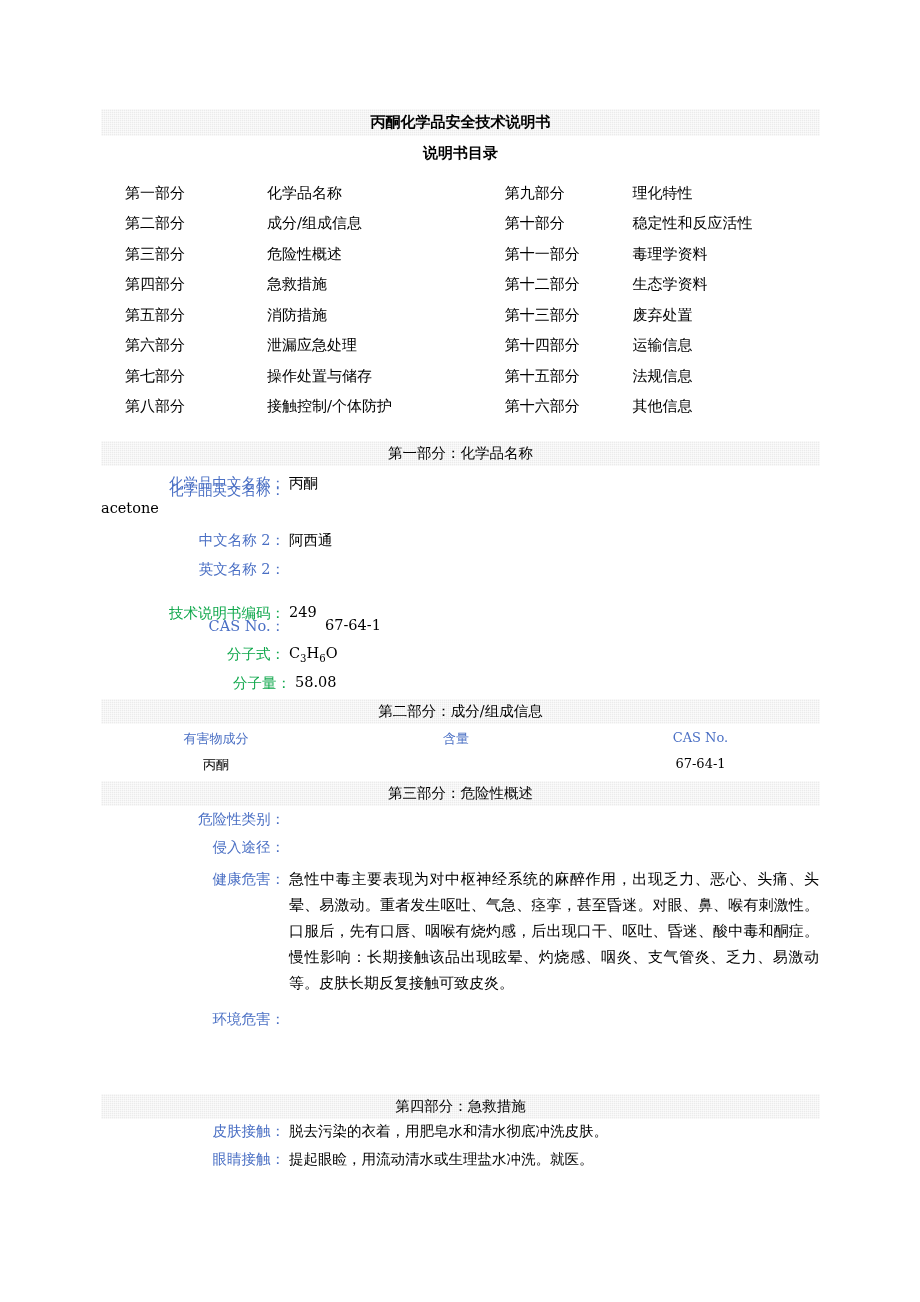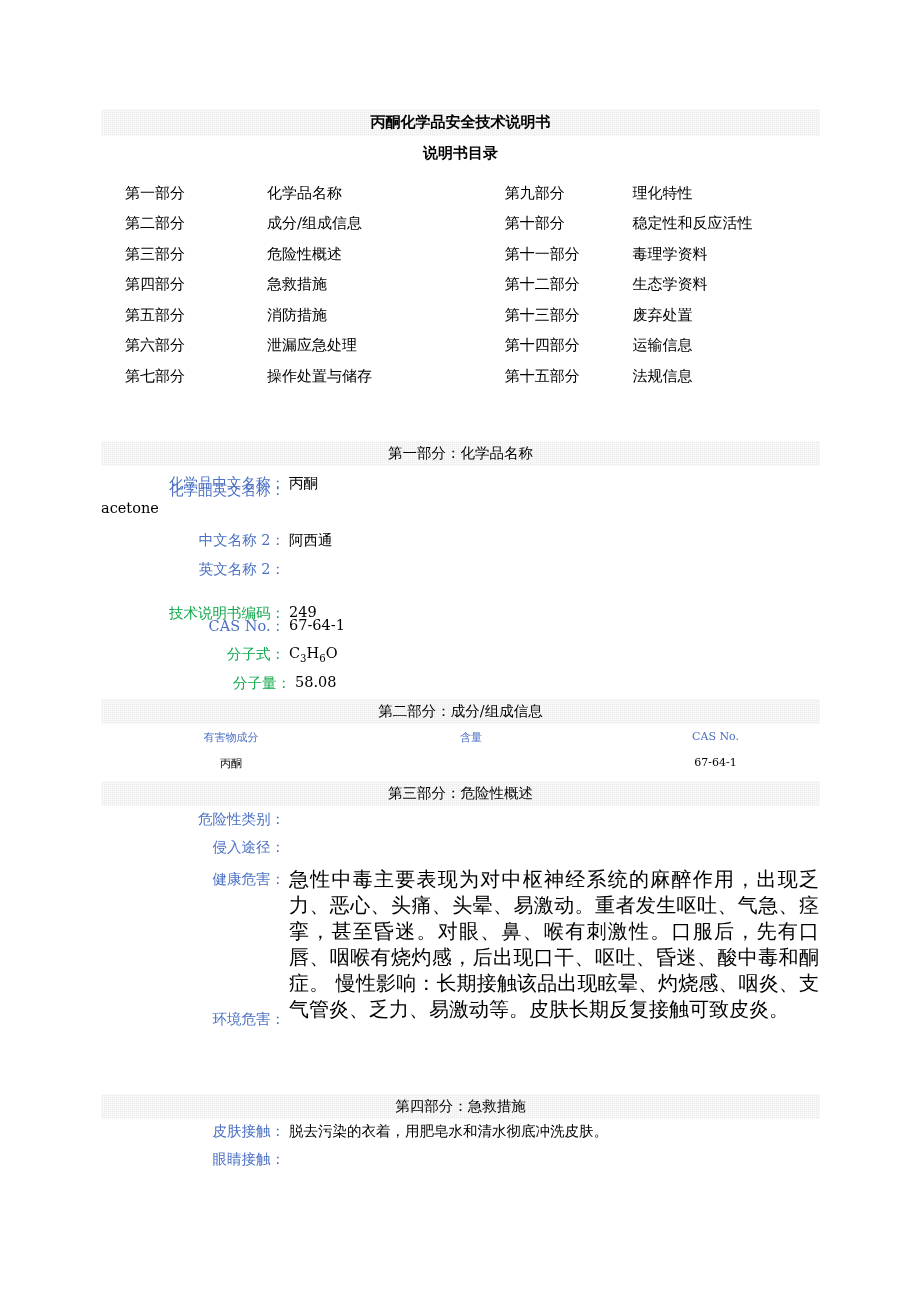--- a/index.html
+++ b/index.html
@@ -100,33 +100,33 @@
   .lab.blue  { color: #4a6fc4; }
   .val {
     color: #000;
     white-space: nowrap;
   }
   .val sub { font-size: 70%; }
 
   
   .para {
     position: absolute;
-    font-size: 20px;
+    font-size: 15px;
     line-height: 26px;
     text-align: justify;
     color: #000;
   }
 
   
   .comp-head, .comp-row {
     position: absolute;
-    left: 116px;
+    left: 101px;
     width: 719px;
     display: flex;
-    font-size: 11px;
+    font-size: 13px;
   }
   .comp-col { text-align: center; }
   .comp-c1 { width: 230px; }
   .comp-c2 { width: 250px; }
   .comp-c3 { width: 239px; }
   .comp-head .comp-col { color: #4a6fc4; }
 </style>
 </head>
 <body>
 
@@ -171,20 +171,26 @@
         <div class="toc-c2">泄漏应急处理</div>
         <div class="toc-c3">第十四部分</div>
         <div class="toc-c4">运输信息</div>
       </div>
       <div class="toc-row">
         <div class="toc-c1">第七部分</div>
         <div class="toc-c2">操作处置与储存</div>
         <div class="toc-c3">第十五部分</div>
         <div class="toc-c4">法规信息</div>
       </div>
+      <div class="toc-row">
+        <div class="toc-c1">第八部分</div>
+        <div class="toc-c2">接触控制/个体防护</div>
+        <div class="toc-c3">第十六部分</div>
+        <div class="toc-c4">其他信息</div>
+      </div>
     </div>
 
   <div class="sec-head band" style="top:441px;">第一部分：化学品名称</div>
   <div id="sec1-fields">
       <div class="row" style="left: 101px; top: 474px; width: 719px;">
         <div class="lab" style="width: 184px; color: rgb(74, 111, 196);">化学品中文名称：</div>
         <div class="val">丙酮</div>
       </div>
       <div class="row" style="left: 101px; top: 481px; width: 719px; flex-direction: column;">
         <div class="lab" style="width: 184px; color: rgb(74, 111, 196);">化学品英文名称：</div>
@@ -195,21 +201,21 @@
         <div class="val">阿西通</div>
       </div>
       <div class="row" style="left: 101px; top: 559.5px; width: 719px;">
         <div class="lab" style="width: 184px; color: rgb(74, 111, 196);">英文名称 2：</div>
         <div class="val"></div>
       </div>
       <div class="row" style="left: 101px; top: 604px; width: 719px;">
         <div class="lab" style="width: 184px; color: rgb(16, 168, 76);">技术说明书编码：</div>
         <div class="val">249</div>
       </div>
-      <div class="row" style="left: 101px; top: 616.5px; width: 719px;">
+      <div class="row" style="left: 101px; top: 616.5px; width: 719px; gap: 36px;">
         <div class="lab" style="width: 184px; color: rgb(74, 111, 196);">CAS No.：</div>
         <div class="val">67-64-1</div>
       </div>
       <div class="row" style="left: 101px; top: 645px; width: 719px;">
         <div class="lab" style="width: 184px; color: rgb(16, 168, 76);">分子式：</div>
         <div class="val">C<sub>3</sub>H<sub>6</sub>O</div>
       </div>
       <div class="row" style="left: 107px; top: 673.5px; width: 719px;">
         <div class="lab" style="width: 184px; color: rgb(16, 168, 76);">分子量：</div>
         <div class="val">58.08</div>
@@ -255,15 +261,16 @@
 
   <div class="sec-head band" style="top:1094px;">第四部分：急救措施</div>
 
   <div class="row" style="left:101px; top:1122px; width:719px;">
     <div class="lab blue" style="width:184px;">皮肤接触：</div>
     <div class="val">脱去污染的衣着，用肥皂水和清水彻底冲洗皮肤。</div>
   </div>
 
   <div class="row" style="left:101px; top:1150px; width:719px;">
     <div class="lab blue" style="width:184px;">眼睛接触：</div>
+    <div class="val">提起眼睑，用流动清水或生理盐水冲洗。就医。</div>
   </div>
 
 </div>
 
 </body></html>

